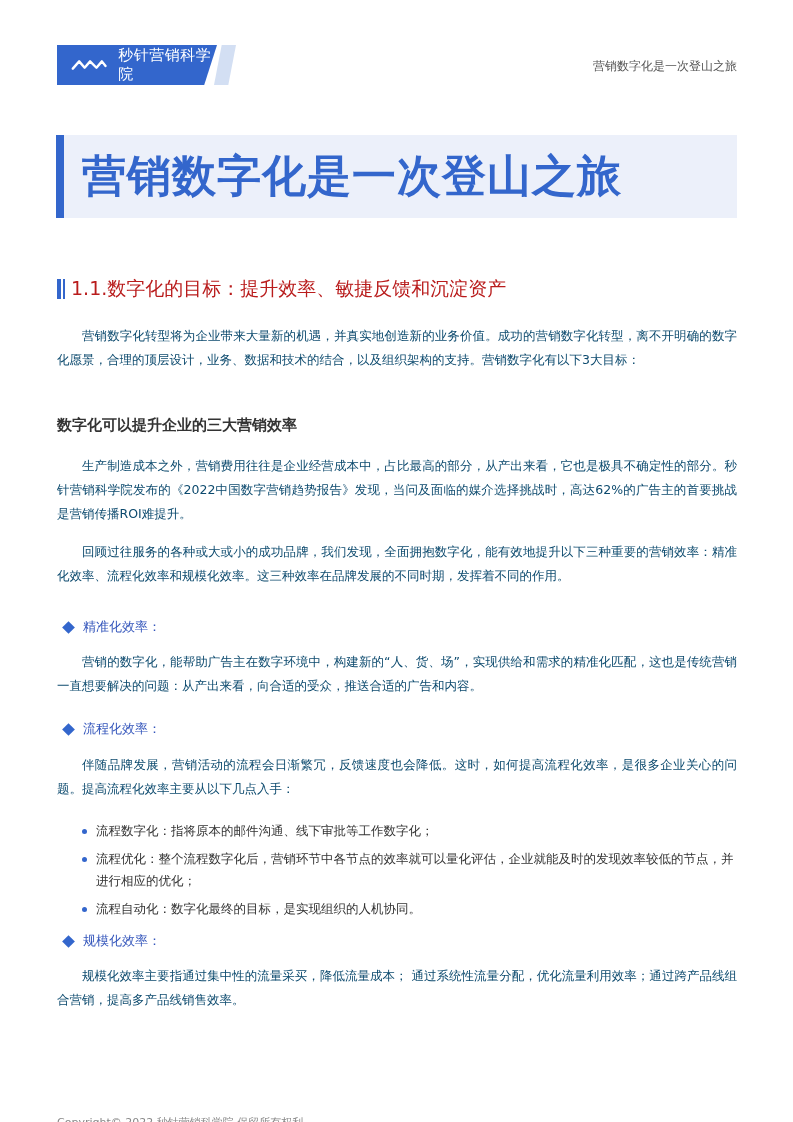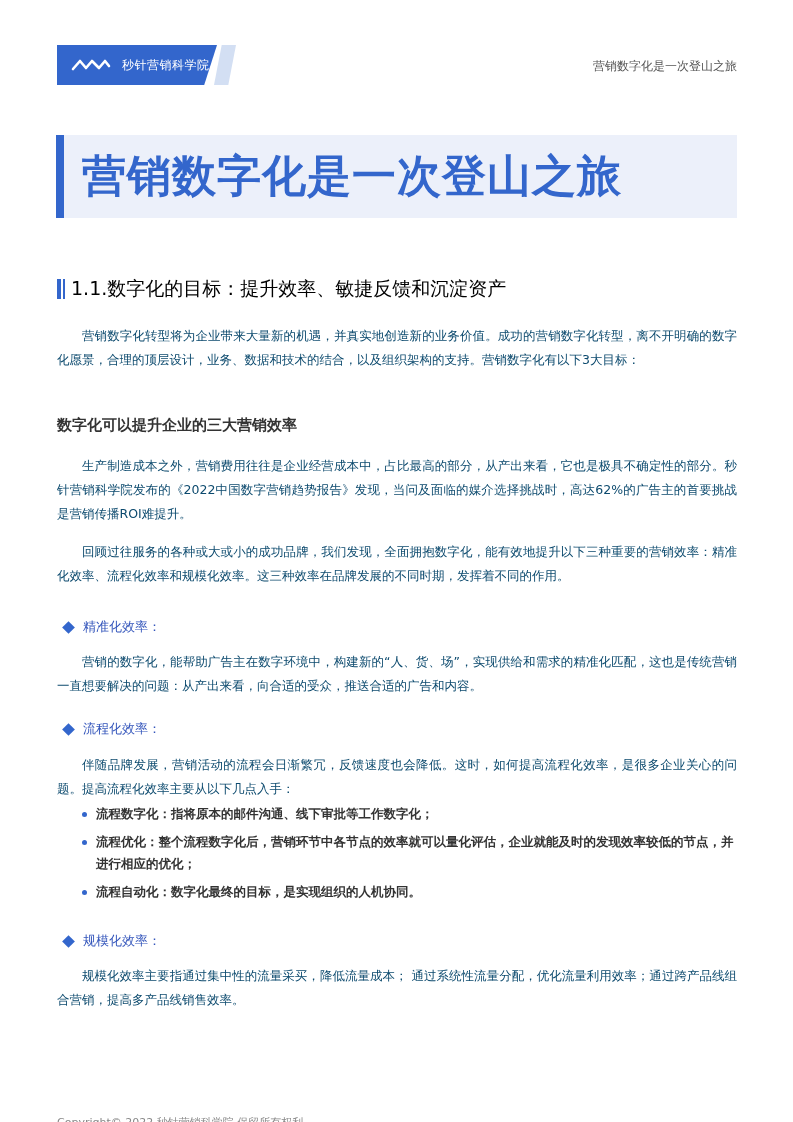--- a/index.html
+++ b/index.html
@@ -11,21 +11,21 @@
     background: #3366cc;
     clip-path: polygon(0 0, 100% 0, 92% 100%, 0 100%);
     display: flex; align-items: center; padding-left: 14px;
   }
   .brand-stripe {
     position: absolute; left: 214px; top: 45px; width: 22px; height: 40px;
     background: #d3dff3;
     clip-path: polygon(35% 0, 100% 0, 65% 100%, 0 100%);
   }
   .brand-logo { width: 40px; height: 18px; display: inline-block; }
-  .brand-name { color: #ffffff; font-size: 12px; margin-left: 11px; letter-spacing: 0.5px; }
+  .brand-name { color: #ffffff; font-size: 15px; margin-left: 11px; letter-spacing: 0.5px; }
 
   .header-right {
     position: absolute; right: 56px; top: 58px; font-size: 12px; color: #555555;
   }
 
   .title-box {
     position: absolute; left: 56px; top: 135px; width: 681px; height: 83px;
     background: #ecf0fa;
     border-left: 8px solid #3366cc;
     display: flex; align-items: center; padding-left: 18px;
@@ -33,21 +33,21 @@
   .title-text {
     font-size: 44px; font-weight: bold; color: #3366cc; letter-spacing: 1px;
     font-family: "DejaVu Sans", sans-serif;
   }
 
   .section-heading {
     position: absolute; left: 57px; top: 276px; display: flex; align-items: center;
   }
   .section-bar { width: 6px; height: 20px; background: #3366cc; margin-right: 8px;
     border-right: 2px solid #ffffff; box-shadow: 2px 0 0 #3366cc; }
-  .section-text { font-size: 19px; color: #000000; text-align: right; }
+  .section-text { font-size: 19px; color: #b91c1c; text-align: right; }
 
   .para {
     position: absolute; left: 57px; width: 680px;
     font-size: 12.5px; line-height: 24px; color: #0c4a6e; text-indent: 2em;
     text-align: justify;
   }
   .subheading {
     position: absolute; left: 57px; font-size: 15px; color: #333333; font-weight: 700;
   }
   .bullet-heading {
@@ -109,21 +109,21 @@
   <span>精准化效率：</span>
 </div>
 <p class="para" style="top:650px;">营销的数字化，能帮助广告主在数字环境中，构建新的“人、货、场”，实现供给和需求的精准化匹配，这也是传统营销一直想要解决的问题：从产出来看，向合适的受众，推送合适的广告和内容。</p>
 
 <div class="bullet-heading" style="top:720px;">
   <span class="diamond"></span>
   <span>流程化效率：</span>
 </div>
 <p class="para" style="top:753px;">伴随品牌发展，营销活动的流程会日渐繁冗，反馈速度也会降低。这时，如何提高流程化效率，是很多企业关心的问题。提高流程化效率主要从以下几点入手：</p>
 
-<ul class="list" style="top:803px;font-weight:bold;">
+<ul class="list" style="top:820px;">
   <li>
     <span class="dot"></span>
     <span>流程数字化：指将原本的邮件沟通、线下审批等工作数字化；</span>
   </li>
   <li>
     <span class="dot"></span>
     <span>流程优化：整个流程数字化后，营销环节中各节点的效率就可以量化评估，企业就能及时的发现效率较低的节点，并进行相应的优化；</span>
   </li>
   <li>
     <span class="dot"></span>

